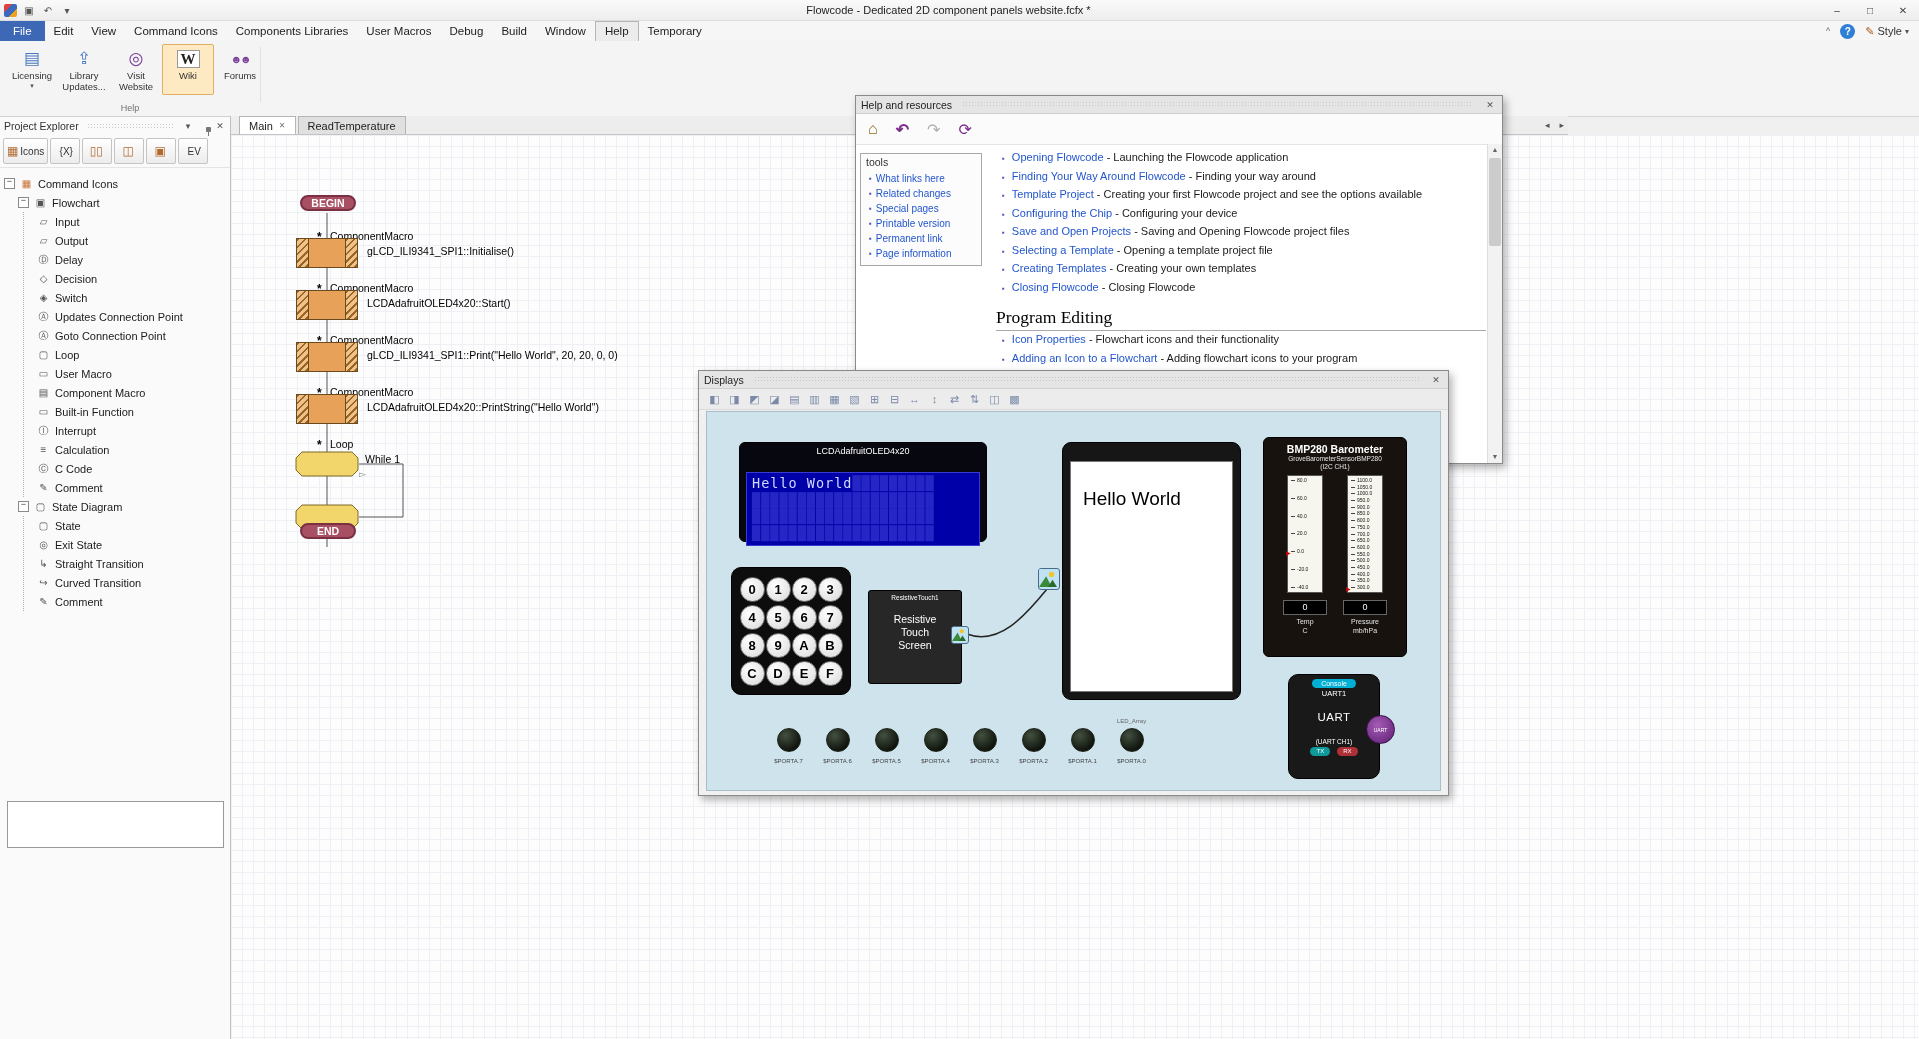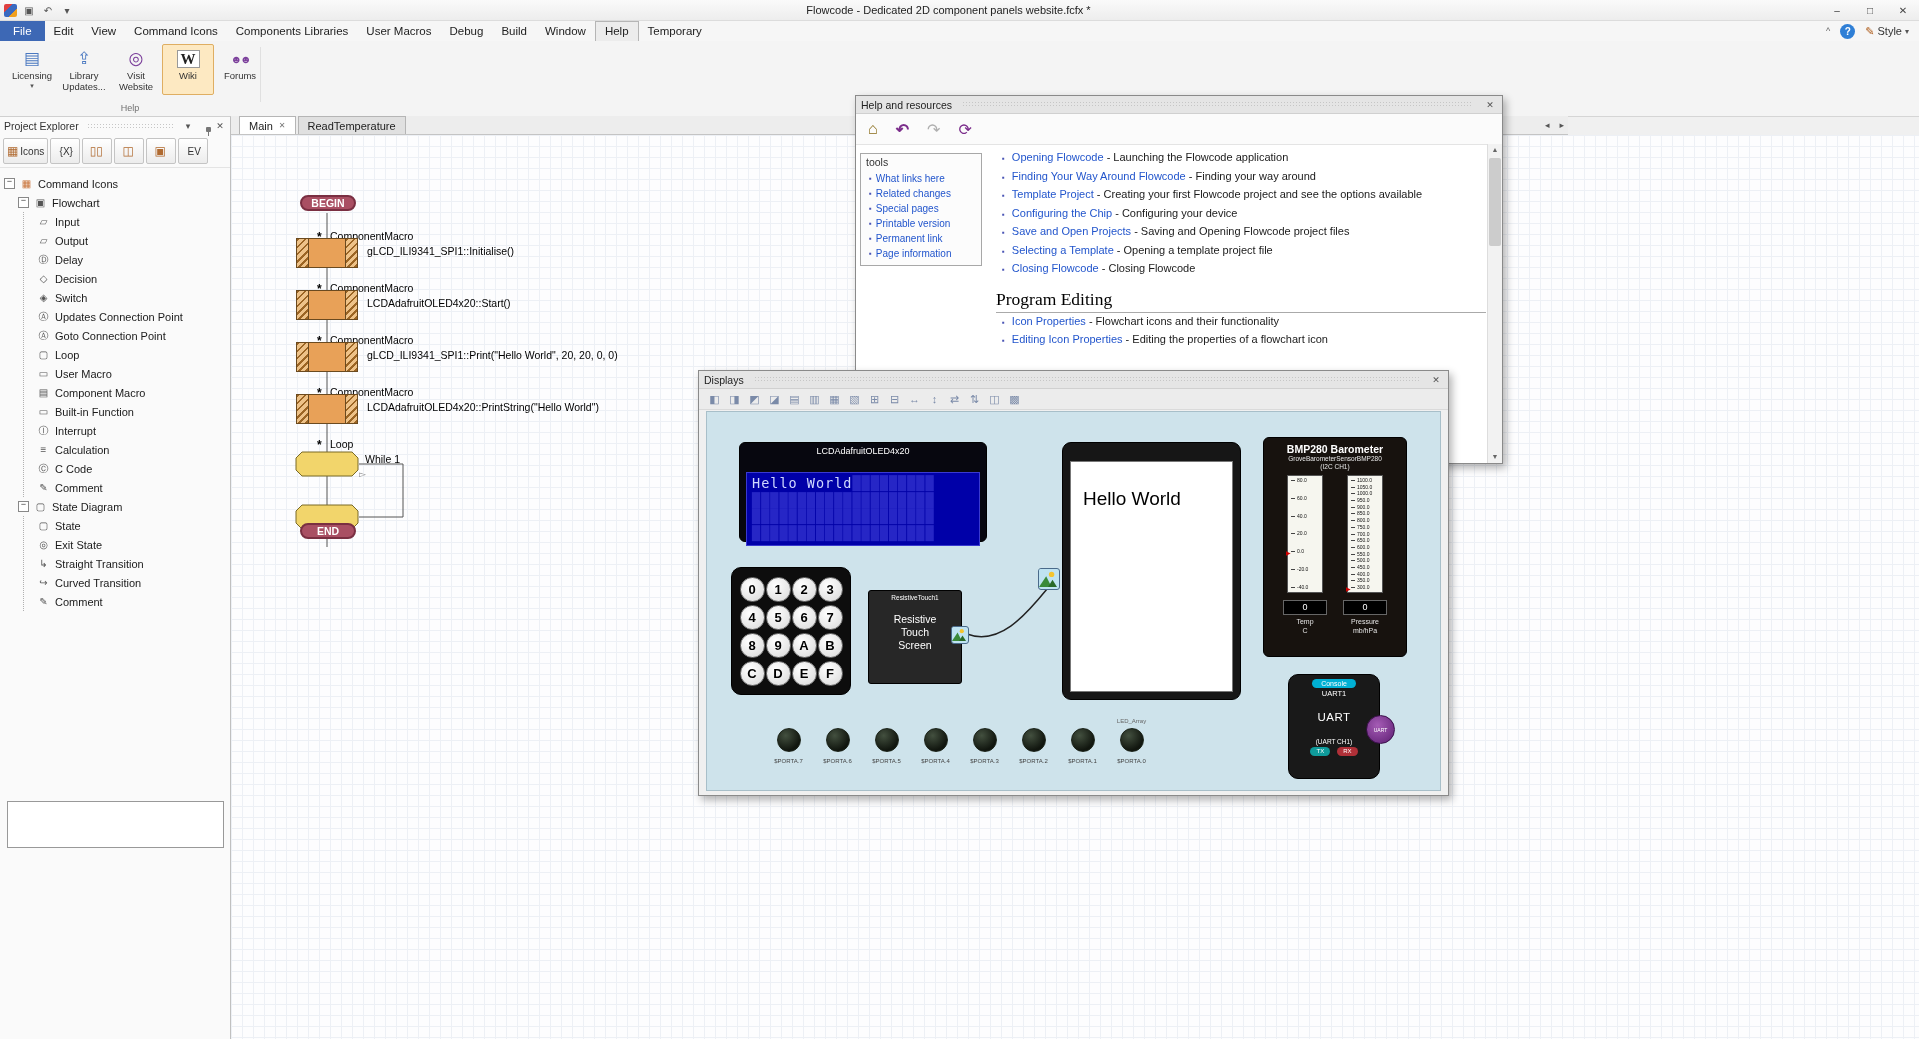--- a/index.html
+++ b/index.html
@@ -484,27 +484,33 @@
             <div class="hrow">
             <span class="bullet">▪</span><span class="hlink">Configuring the Chip</span><span class="hdesc"> - Configuring your device</span>
           </div>
             <div class="hrow">
             <span class="bullet">▪</span><span class="hlink">Save and Open Projects</span><span class="hdesc"> - Saving and Opening Flowcode project files</span>
           </div>
             <div class="hrow">
             <span class="bullet">▪</span><span class="hlink">Selecting a Template</span><span class="hdesc"> - Opening a template project file</span>
           </div>
             <div class="hrow">
+            <span class="bullet">▪</span><span class="hlink">Creating Templates</span><span class="hdesc"> - Creating your own templates</span>
+          </div>
+            <div class="hrow">
             <span class="bullet">▪</span><span class="hlink">Closing Flowcode</span><span class="hdesc"> - Closing Flowcode</span>
           </div>
           </div>
         <div class="help-heading">Program Editing</div>
         <div>
             <div class="hrow">
             <span class="bullet">▪</span><span class="hlink">Icon Properties</span><span class="hdesc"> - Flowchart icons and their functionality</span>
+          </div>
+            <div class="hrow">
+            <span class="bullet">▪</span><span class="hlink">Adding an Icon to a Flowchart</span><span class="hdesc"> - Adding flowchart icons to your program</span>
           </div>
             <div class="hrow">
             <span class="bullet">▪</span><span class="hlink">Editing Icon Properties</span><span class="hdesc"> - Editing the properties of a flowchart icon</span>
           </div>
           </div>
       </div>
     </div>
     <div class="help-scroll">
       <div class="hs-arrow">▲</div>
       <div class="hs-thumb"></div>

